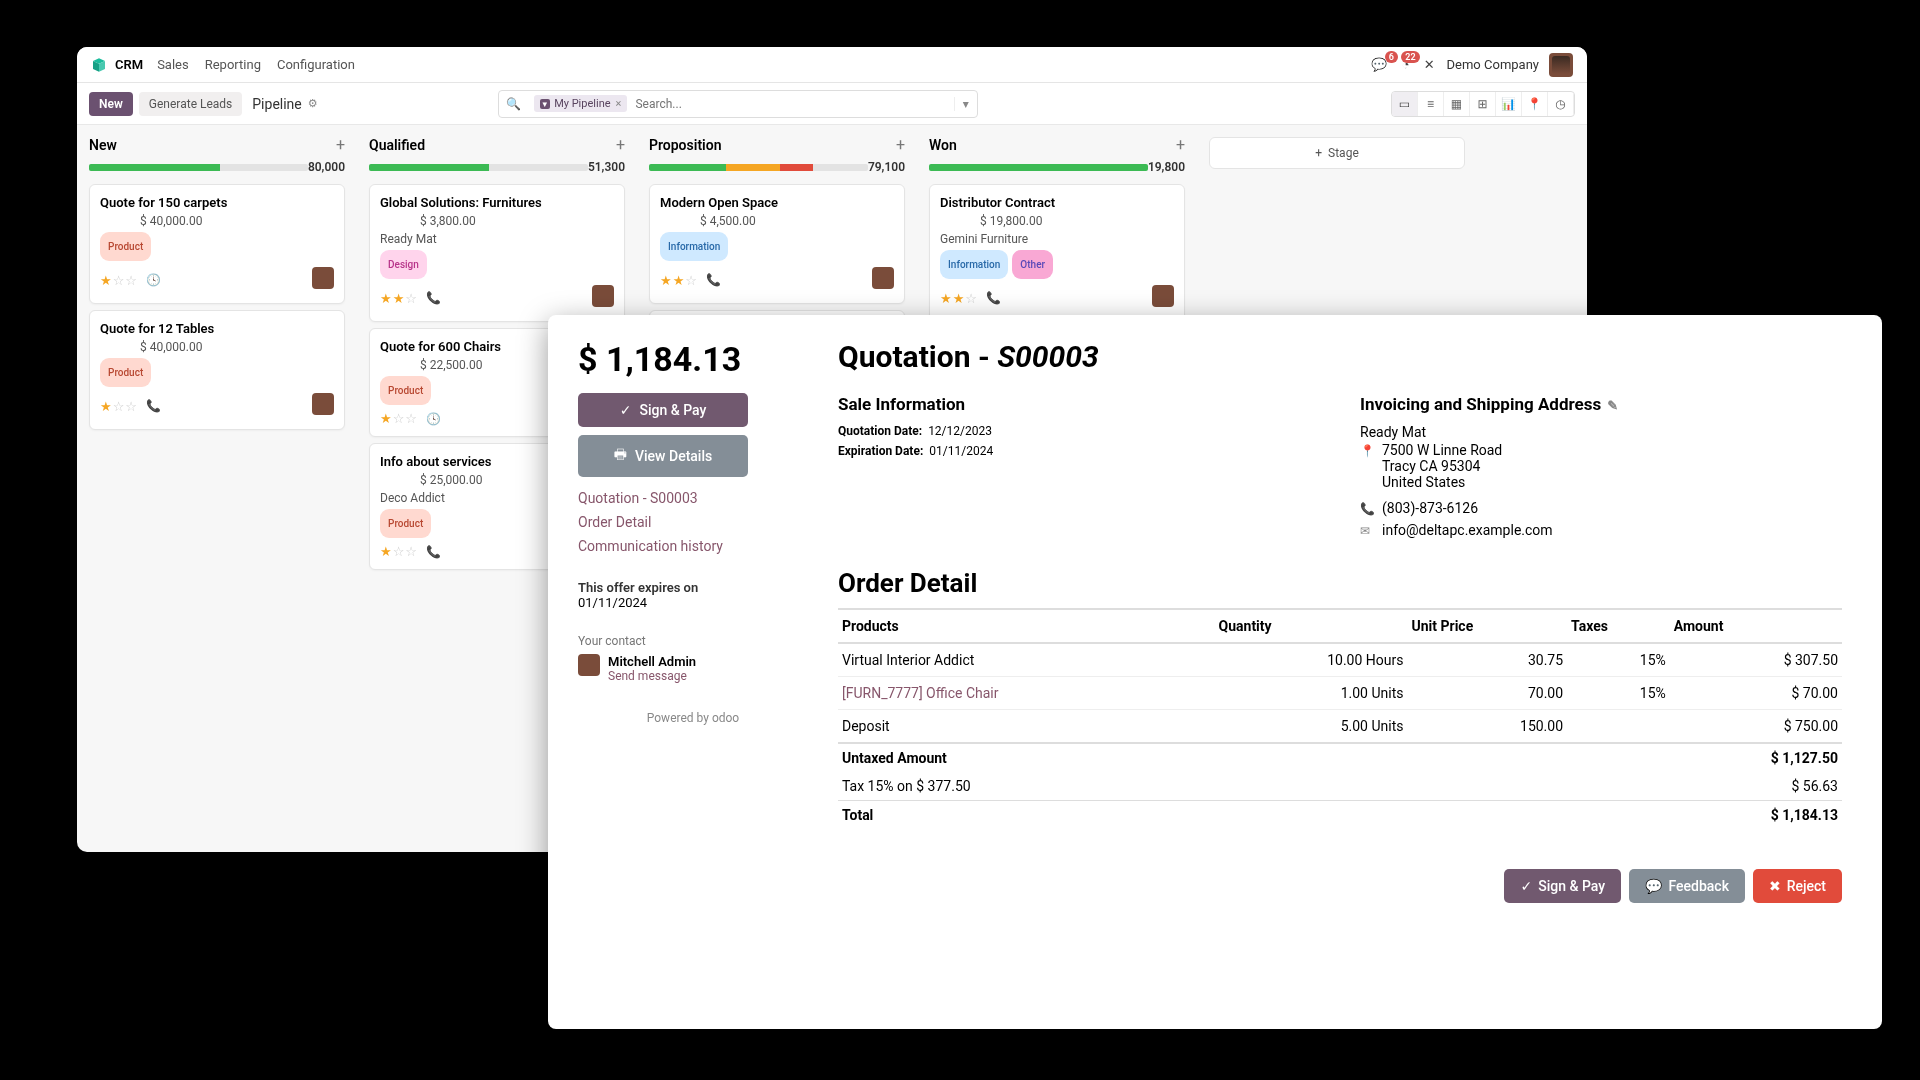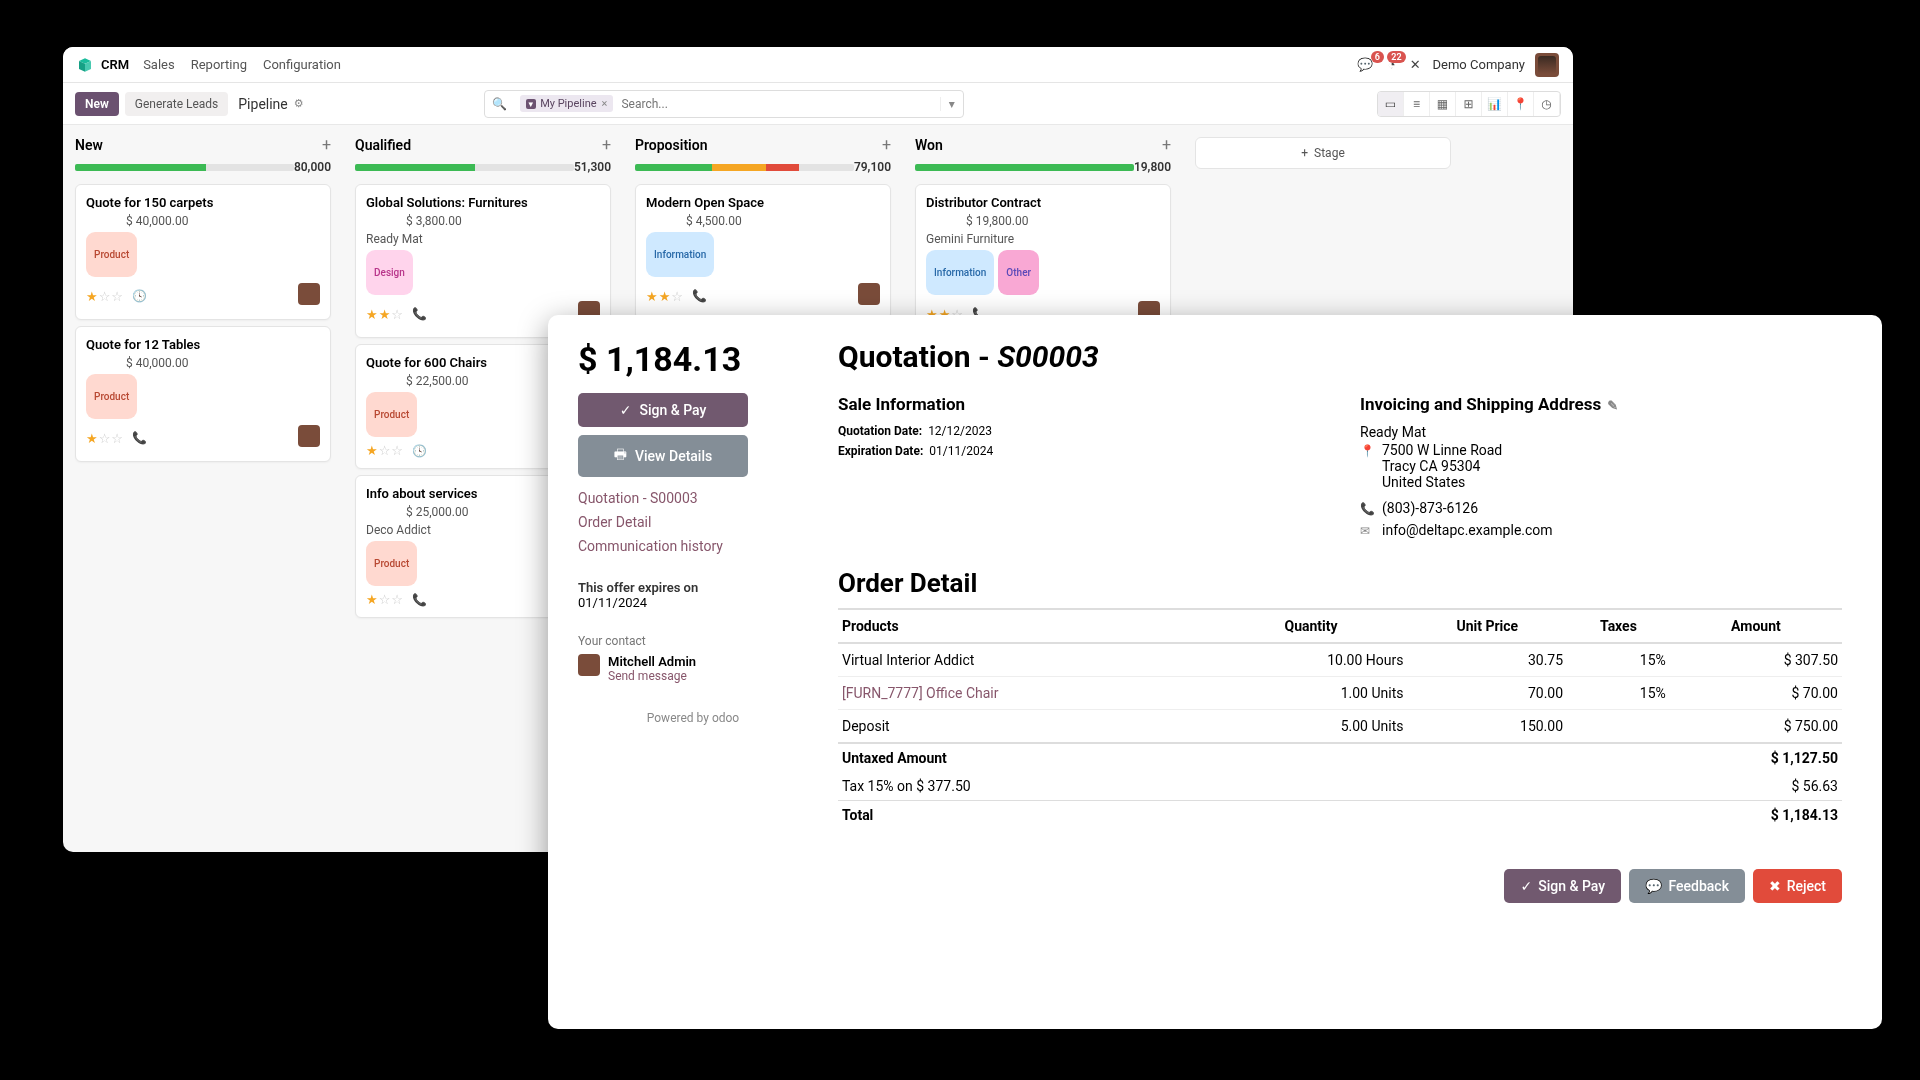--- a/index.html
+++ b/index.html
@@ -1,21 +1,21 @@
 <!DOCTYPE html>
 <html><head>
 <meta charset="utf-8">
 <style>
 * { box-sizing: border-box; margin: 0; padding: 0; font-family: -apple-system, BlinkMacSystemFont, "Segoe UI", Roboto, sans-serif; }
 body { background: #000; width: 1920px; height: 1080px; position: relative; overflow: hidden; }
 
 .window { position: absolute; background: #fff; border-radius: 10px; overflow: hidden; box-shadow: 0 8px 30px rgba(0,0,0,0.4); }
 
 
-.crm { top: 47px; left: 63px; width: 1510px; height: 805px; background:#f7f7f7; }
+.crm { top: 47px; left: 77px; width: 1510px; height: 805px; background:#f7f7f7; }
 
 .topbar { display:flex; align-items:center; height:36px; padding:0 14px; background:#fff; border-bottom:1px solid #e5e5e5; font-size:13px; }
 .logo { width:16px; height:16px; margin-right:8px; }
 .logo svg { width:16px; height:16px; }
 .topbar .brand { font-weight:600; margin-right:14px; }
 .topbar .menu-item { margin-right:16px; color:#555; cursor:pointer; }
 .topbar .spacer { flex:1; }
 .topbar .rightico { margin-left:14px; position:relative; color:#444; cursor:pointer; }
 .badge-dot { position:absolute; top:-6px; right:-10px; background:#d9534f; color:#fff; font-size:9px; padding:1px 4px; border-radius:8px; font-weight:600;}
 .company-name { margin-left:12px; font-size:13px; color:#333;}
@@ -46,37 +46,37 @@
 .progress { flex:1; height:7px; background:#e3e3e3; border-radius:2px; display:flex; overflow:hidden;}
 .progress span { display:block; height:100%;}
 .seg-green{background:#3cba54;} .seg-orange{background:#f5a623;} .seg-red{background:#e14b3b;}
 .bartotal { font-size:12px; font-weight:600; color:#333;}
 
 .card { background:#fff; border:1px solid #e4e4e4; border-radius:6px; padding:10px; margin:6px 4px; box-shadow:0 1px 2px rgba(0,0,0,0.04);}
 .card .ct { font-weight:600; font-size:13px; margin-bottom:4px;}
 .card .amt { font-size:12px; color:#555; margin-bottom:4px;margin-left:40px;}
 .card .sub { font-size:12px; color:#555; margin-bottom:4px;}
 .tags { margin-bottom:6px;}
-.tag { display:inline-block; font-size:10px; padding:17px 8px; border-radius:9px; margin-right:4px; font-weight:500;}
+.tag { display:inline-block; font-size:10px; padding:9px 8px; border-radius:9px; margin-right:4px; font-weight:500;}
 .tag-product{ background:#ffd9d0; color:#b84832;}
 .tag-design{ background:#ffd4ec; color:#b8358a;}
 .tag-info{ background:#cfe9ff; color:#2869a8;}
 .tag-other{ background:#f9a8d4; color:#5a49b8;}
 .cardfoot { display:flex; align-items:center;}
 .stars { color:#f5a623; font-size:13px; letter-spacing:1px;}
 .stars .dim { color:#ccc;}
 .ico-mini { margin-left:8px; color:#888; font-size:12px;}
 .ico-phone { color:#3cba54; margin-left:8px; font-size:12px;}
 .cardfoot .av-r { margin-left:auto;}
 .avatar-xs { width:22px; height:22px; border-radius:4px; background:#7a4c3a; display:inline-block;}
 
 .stagebtn { margin:6px 4px; background:#fff; border:1px solid #e4e4e4; border-radius:6px; padding:8px 30px; font-size:12px; color:#555; cursor:pointer; display:flex; align-items:center; justify-content:center; gap:6px;}
 
 
-.quote { top:315px; left:548px; width:1334px; height:714px; padding:24px 40px 24px 30px; display:flex; gap:30px; }
+.quote { top:315px; left:548px; width:1334px; height:714px; padding:24px 40px 24px 30px; display:flex; gap:30px;border-radius:8px; }
 .qleft { width:230px; }
 .bigprice { font-size:34px; font-weight:700; margin-bottom:14px;}
 .btn { display:flex; align-items:center; justify-content:center; gap:8px; border:none; border-radius:5px; padding:9px 14px; font-size:14px; cursor:pointer; width:170px; margin-bottom:8px; font-weight:500;}
 .btn-primary { background:#71596f; color:#fff;}
 .btn-grey { background:#848e97; color:#fff;}
 .sidelinks { margin-top:10px; font-size:14px; line-height:1.7;}
 .sidelinks div { color:#87566b; cursor:pointer;}
 .expirebox { margin-top:22px; font-size:13px;}
 .expirebox .lbl { font-weight:600; color:#333;}
 .contactbox { margin-top:24px; font-size:12px;}
@@ -92,21 +92,21 @@
 .twocol { display:flex; gap:40px;}
 .sectitle { font-size:17px; font-weight:700; margin-bottom:10px;}
 .kv { font-size:12px; margin-bottom:6px;}
 .kv b { font-weight:700; margin-right:6px;}
 .addrcol { flex:1;}
 .addrcol .edit { color:#888; font-size:13px; margin-left:6px;}
 .addrline { font-size:14px; margin-bottom:2px; display:flex; gap:8px;}
 .addricon { color:#888; width:14px; font-size:12px; padding-top:2px;}
 .ordtitle { font-size:26px; font-weight:700; margin-top:28px; margin-bottom:10px;}
 table.ord { width:100%; border-collapse:collapse; font-size:14px;}
-table.ord th { text-align:center; font-weight:700; padding:8px 4px; border-bottom:2px solid #ddd; border-top:2px solid #ddd;}
+table.ord th { text-align:left; font-weight:700; padding:8px 4px; border-bottom:2px solid #ddd; border-top:2px solid #ddd;}
 table.ord th:first-child { text-align:left;}
 table.ord td { text-align:right; padding:8px 4px; border-bottom:1px solid #eee;}
 table.ord td:first-child { text-align:left;}
 table.ord tr.sumrow td { border:none; padding:6px 4px;}
 table.ord tr.sumtop td { border-top:2px solid #ddd;}
 table.ord tr.final td { font-weight:700; border-top:1px solid #ddd;}
 .prodlink { color:#87566b;}
 .actionrow { display:flex; gap:8px; justify-content:flex-end; margin-top:40px;}
 .btn2 { display:flex; align-items:center; gap:6px; border:none; border-radius:5px; padding:9px 16px; font-size:14px; cursor:pointer; font-weight:500;}
 .btn-purple { background:#71596f; color:#fff;}

